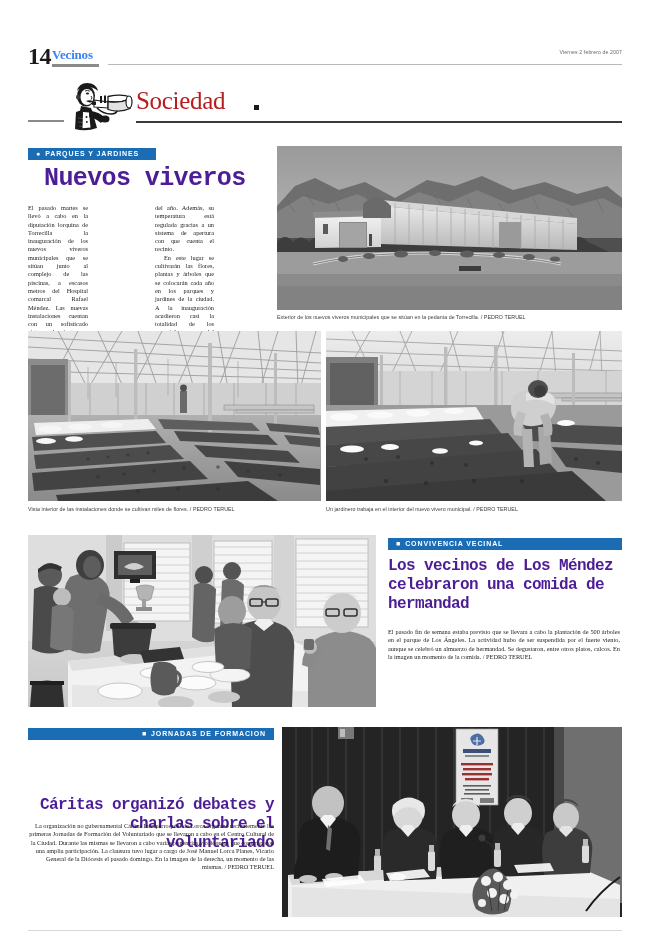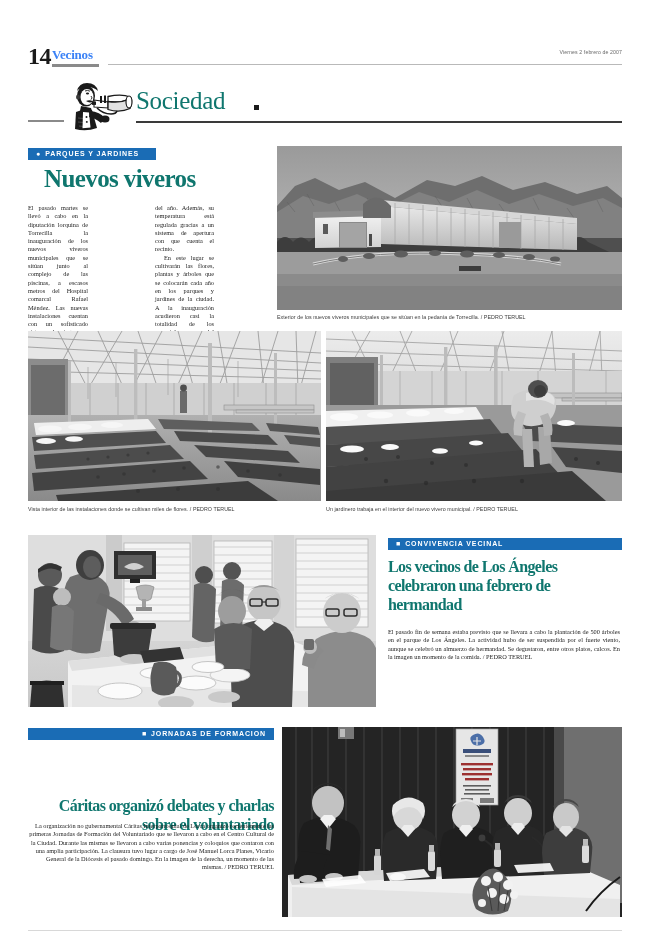--- a/index.html
+++ b/index.html
@@ -103,21 +103,21 @@
     width: 72px;
     height: 58px;
     overflow: hidden;
   }
   .section-title {
     position: absolute;
     left: 108px;
     top: 6px;
     font-family: "Liberation Serif", serif;
     font-size: 25px;
-    color: #0f766e;
+    color: #b91c1c;
     line-height: 30px;
     letter-spacing: -0.3px;
   }
   .section-title-dot {
     position: absolute;
     left: 226px;
     top: 25px;
     width: 5px;
     height: 5px;
     background: #1a1a1a;
@@ -154,23 +154,23 @@
   }
   .kicker.right {
     text-align: right;
   }
   .kicker.right .bullet {
     margin-right: 4px;
   }
 
   .headline {
     position: absolute;
-    font-family: Liberation Serif, serif;
+    font-family: Liberation Mono, monospace;
     font-weight: bold;
-    color: #0f766e;
+    color: #4c1d95;
     letter-spacing: -0.6px;
   }
   .headline.h1 {
     font-size: 25px;
     line-height: 27px;
   }
   .headline.h2 {
     font-size: 16px;
     line-height: 19px;
   }
@@ -711,21 +711,21 @@
 
       <path d="M4 148 q18 -6 30 2 l2 22 l-34 0 z" fill="#2f2f2f"></path>
       <rect x="2" y="146" width="34" height="4" fill="#1f1f1f"></rect>
     </svg>
   </div>
 
   <div class="kicker" style="left:388px; top:538px; width:234px;">
     <span class="bullet">■</span><span>CONVIVENCIA VECINAL</span>
   </div>
 
-  <div class="headline h2" style="left:388px; top:557px; width:234px;">Los vecinos de Los Ángeles celebraron una febrero de hermandad</div>
+  <div class="headline h2" style="left:388px; top:557px; width:234px;">Los vecinos de Los Méndez celebraron una comida de hermandad</div>
 
   <div class="body-text" style="left:388px; top:628px; width:232px;">
     <p class="noindent">El pasado fin de semana estaba previsto que se llevara a cabo la plantación de 500 árboles en el parque de Los Ángeles. La actividad hubo de ser suspendida por el fuerte viento, aunque se celebró un almuerzo de hermandad. Se degustaron, entre otros platos, calcos. En la imagen un momento de la comida. / PEDRO TERUEL</p>
   </div>
 
   <div class="kicker right" style="left:28px; top:728px; width:246px;">
     <span class="bullet">■</span><span>JORNADAS DE FORMACION</span>
   </div>
 
   <div class="headline h3" style="left:28px; top:748px; width:246px;margin-top:48px;">Cáritas organizó debates y charlas sobre el voluntariado</div>

